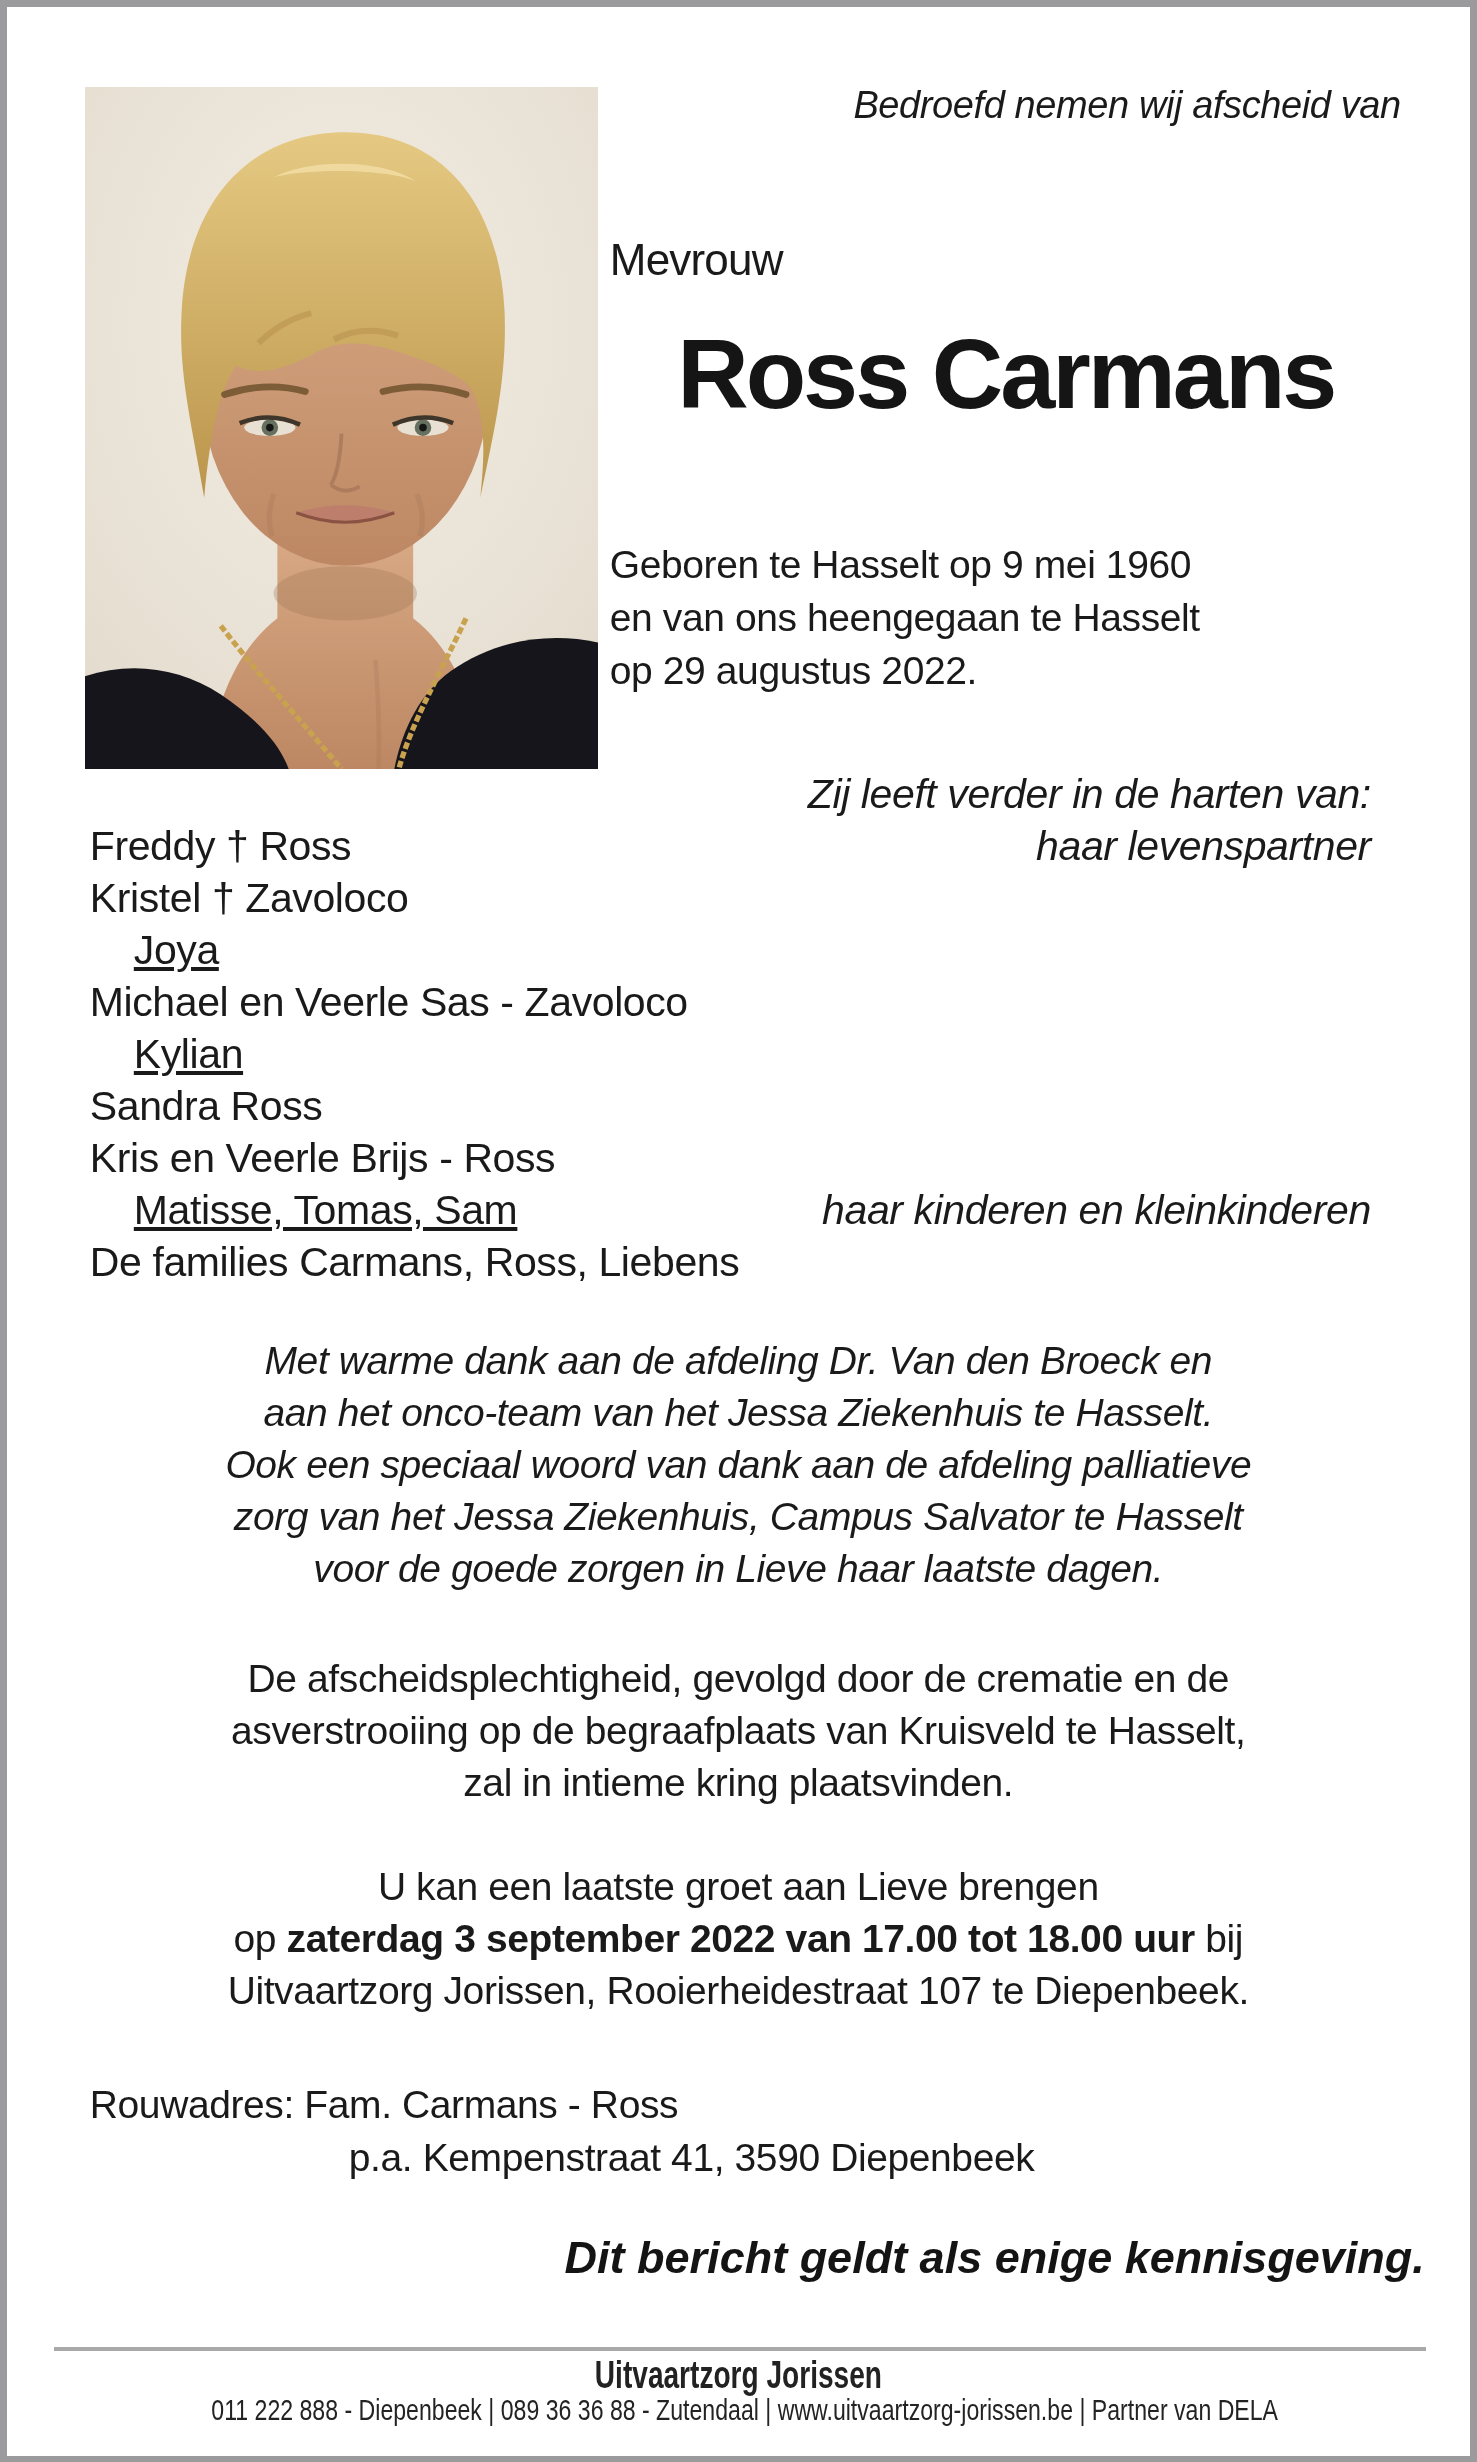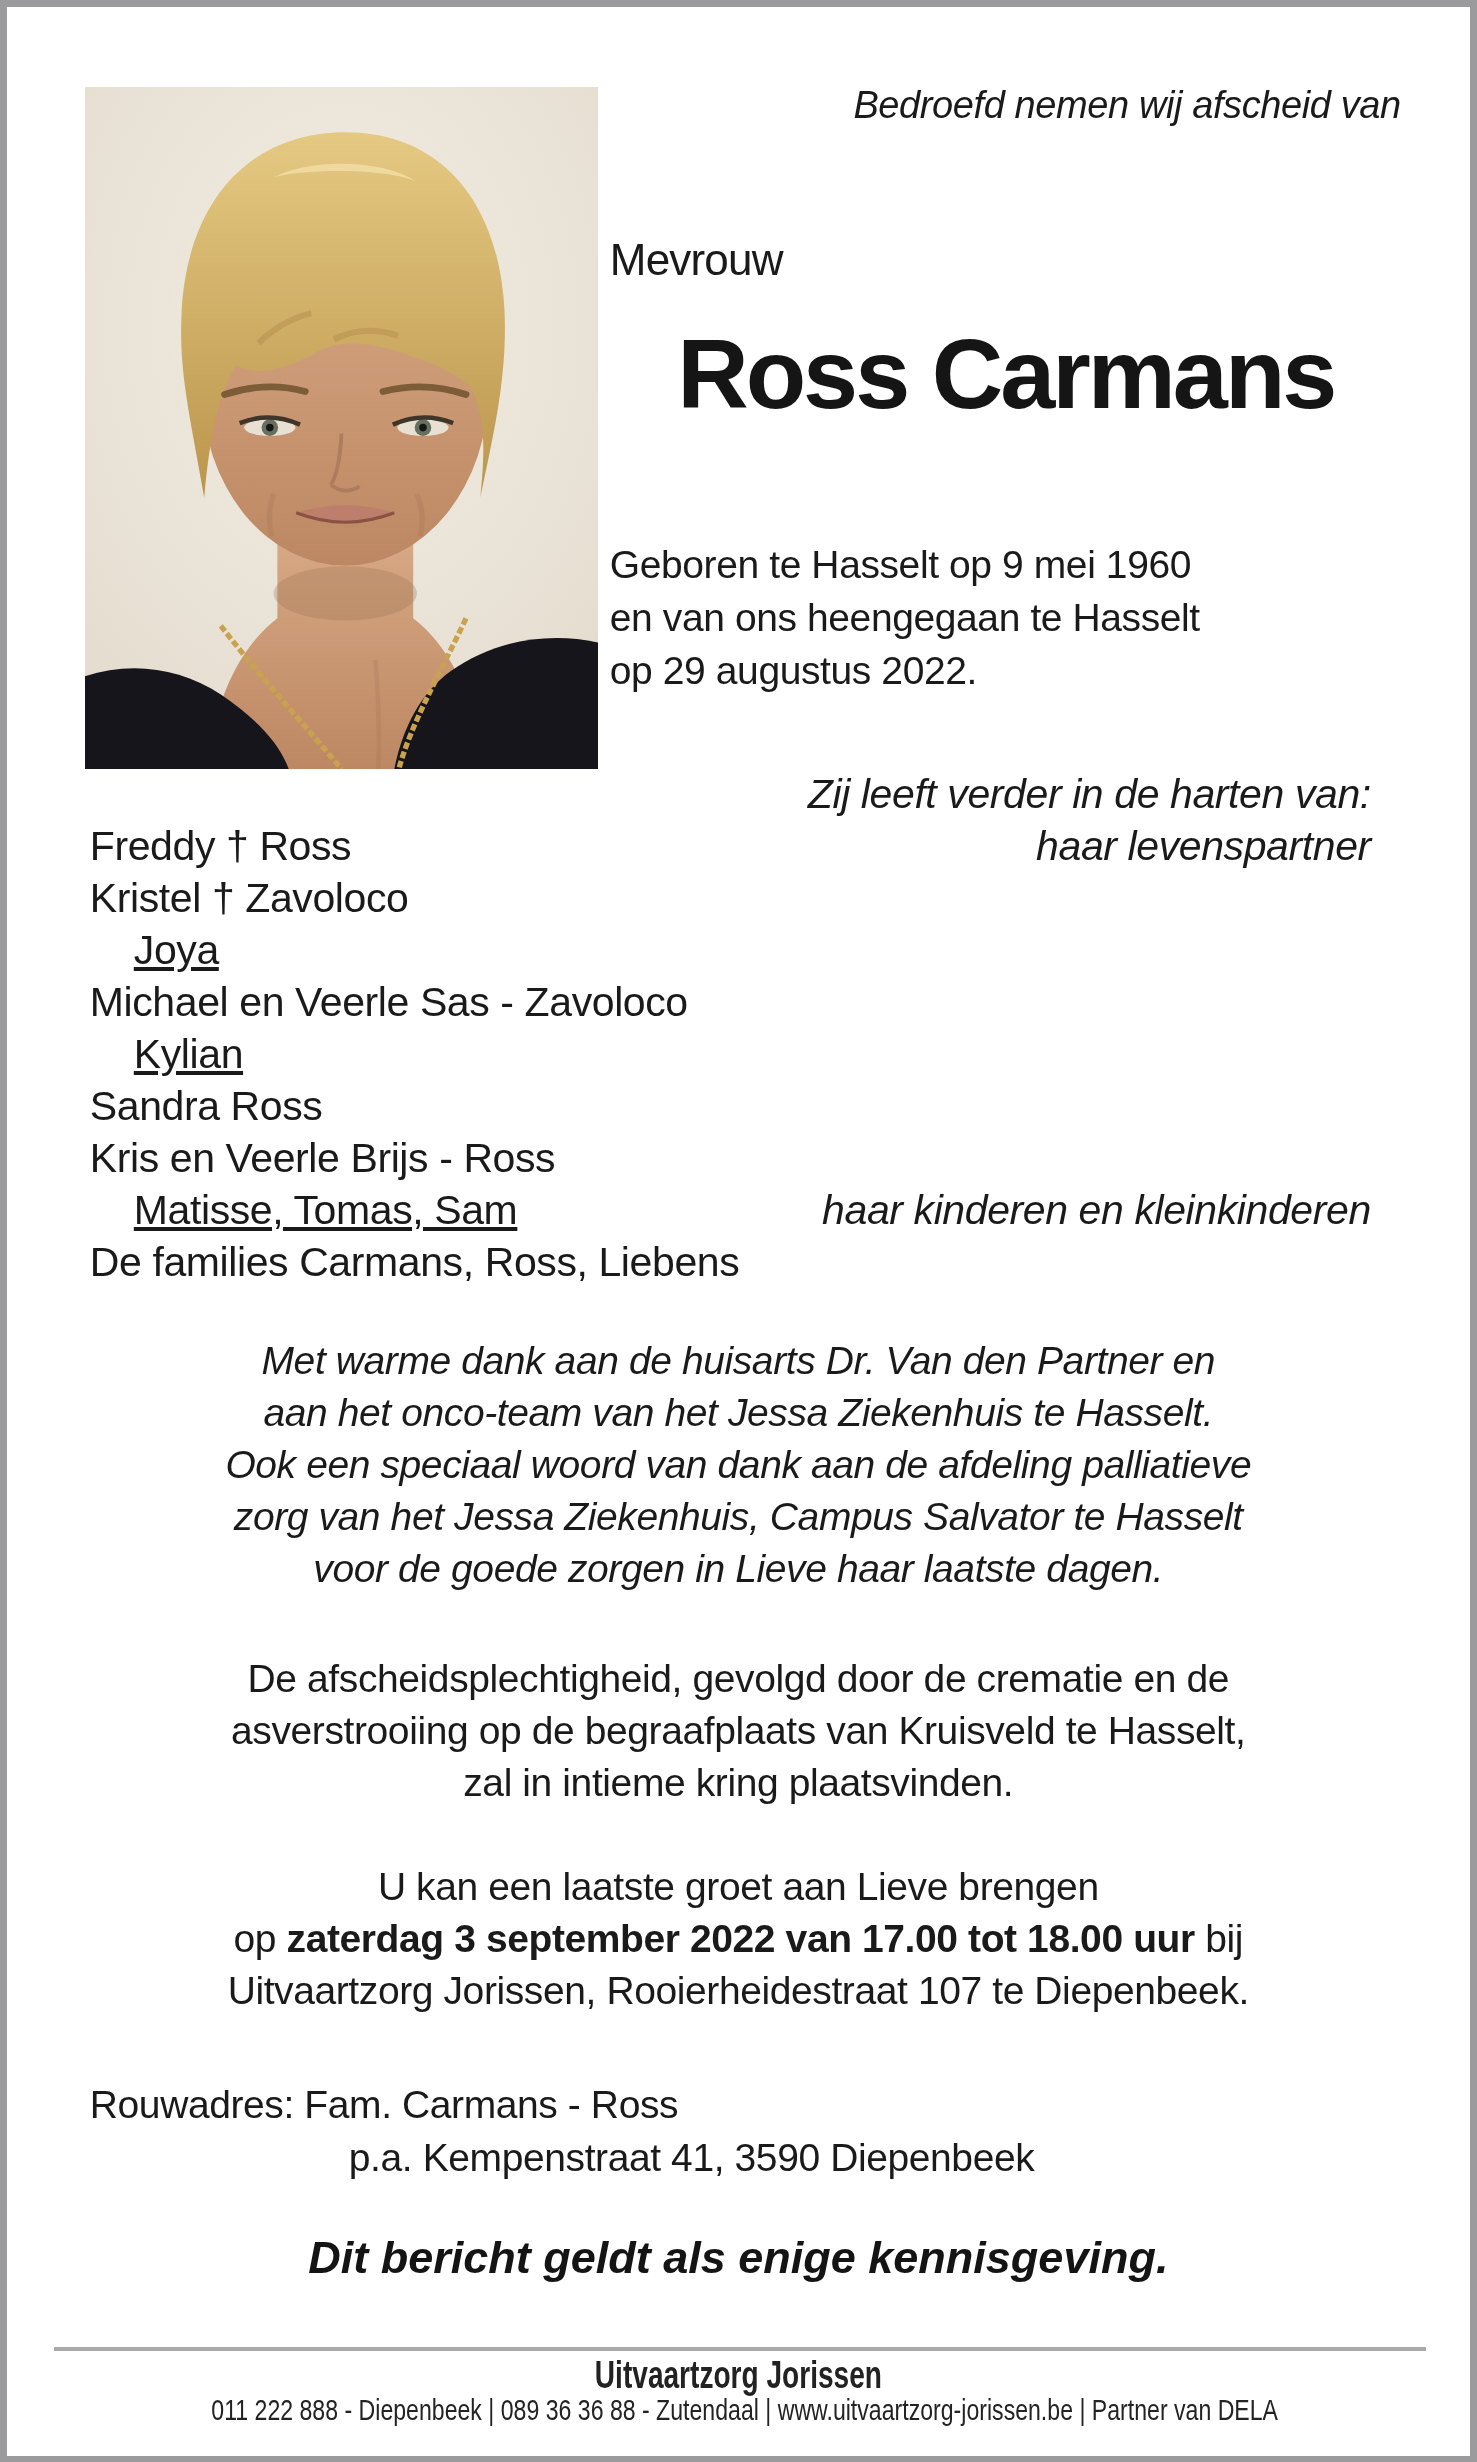--- a/index.html
+++ b/index.html
@@ -68,21 +68,21 @@
   
   .address {
     left: 83px; top: 2071px;
     font-size: 39px; line-height: 53px; letter-spacing: -0.4px;
   }
   .address .addr2 { margin-left: 259px; }
 
   
   .notice {
     left: 45px; top: 2223px; width: 1373px;
-    text-align: center; font-size: 45px; line-height: 56px;
+    text-align: right; font-size: 45px; line-height: 56px;
     font-weight: bold; font-style: italic; color: #141414;
   }
 
   
   .footer-divider {
     left: 47px; top: 2340px; width: 1372px; height: 3.8px;
     background: #a9a9a9;
   }
   .footer-company {
     left: 45px; top: 2346px; width: 1373px;
@@ -206,21 +206,21 @@
       <span class="fname">Matisse, Tomas, Sam</span>
       <span class="relation">haar kinderen en kleinkinderen</span>
     </div>
     <div class="family-row">
       <span class="fname">De families Carmans, Ross, Liebens</span>
       <span class="relation"></span>
     </div>
   </div>
 
   <div class="abs para thanks">
-    <div>Met warme dank aan de huisarts Dr. Van den Partner en</div>
+    <div>Met warme dank aan de afdeling Dr. Van den Broeck en</div>
     <div>aan het onco-team van het Jessa Ziekenhuis te Hasselt.</div>
     <div>Ook een speciaal woord van dank aan de afdeling palliatieve</div>
     <div>zorg van het Jessa Ziekenhuis, Campus Salvator te Hasselt</div>
     <div>voor de goede zorgen in Lieve haar laatste dagen.</div>
   </div>
 
   <div class="abs para ceremony">
     <div>De afscheidsplechtigheid, gevolgd door de crematie en de</div>
     <div>asverstrooiing op de begraafplaats van Kruisveld te Hasselt,</div>
     <div>zal in intieme kring plaatsvinden.</div>

